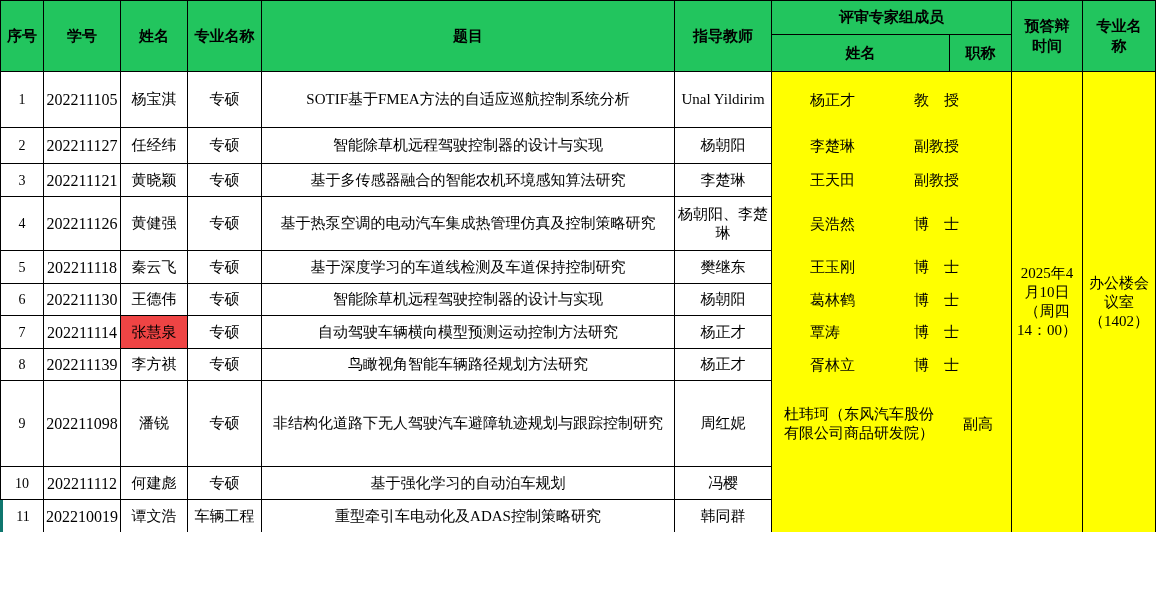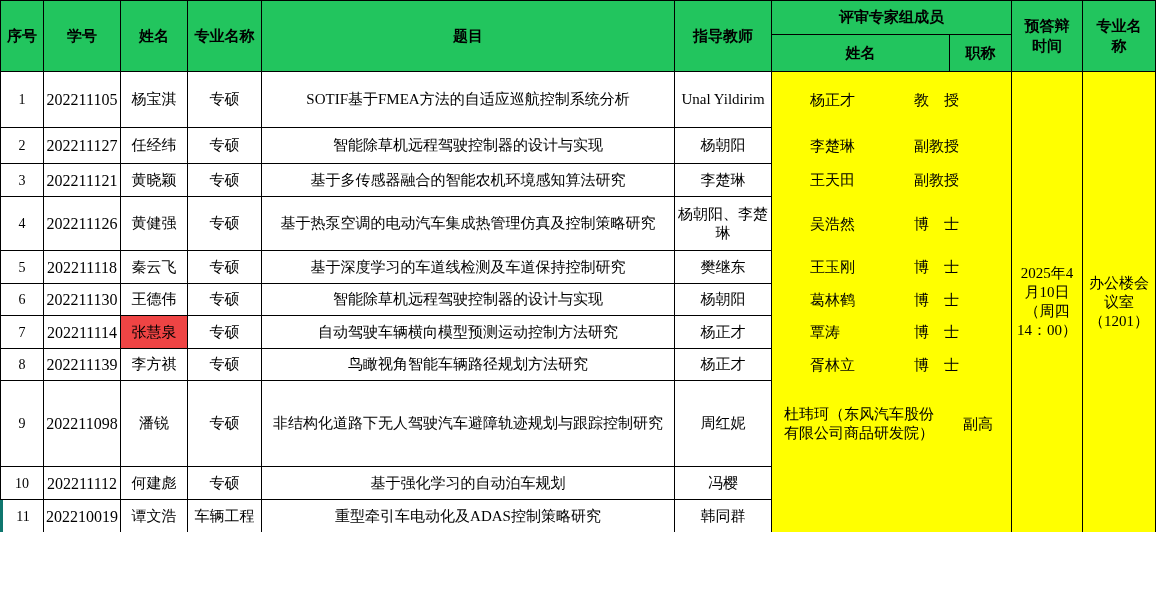--- a/index.html
+++ b/index.html
@@ -103,21 +103,21 @@
           </td>
           <td class="merged" rowspan="11">
             <div class="mline">2025年4</div>
             <div class="mline">月10日</div>
             <div class="mline">（周四</div>
             <div class="mline">14：00）</div>
           </td>
           <td class="merged" rowspan="11">
             <div class="mline">办公楼会</div>
             <div class="mline">议室</div>
-            <div class="mline">（1201）</div>
+            <div class="mline">（1402）</div>
           </td>
         </tr>
         <tr style="height: 36px;">
           <td class="cell-no bl">2</td>
           <td class="cell-id">202211127</td>
           <td class="">任经纬</td>
           <td class="">专硕</td>
           <td class="">智能除草机远程驾驶控制器的设计与实现</td>
           <td class="">杨朝阳</td>
           <td class="expert" colspan="2">

